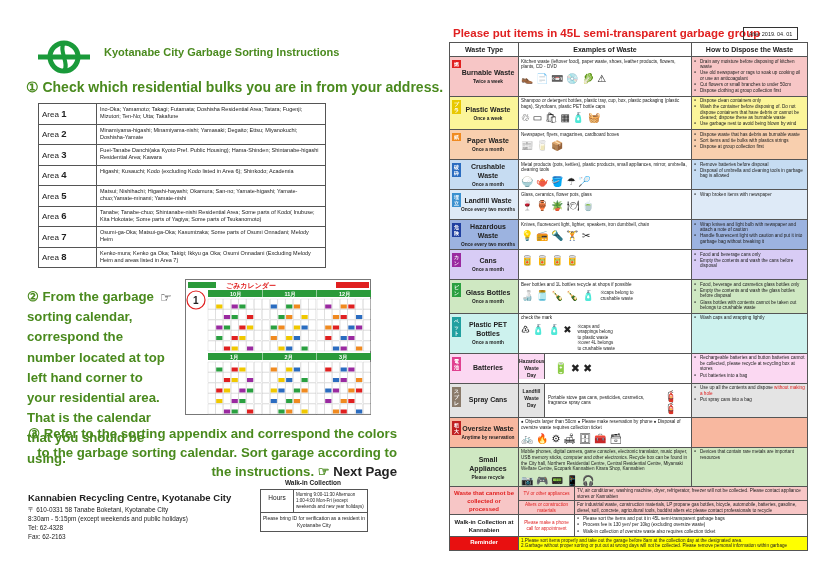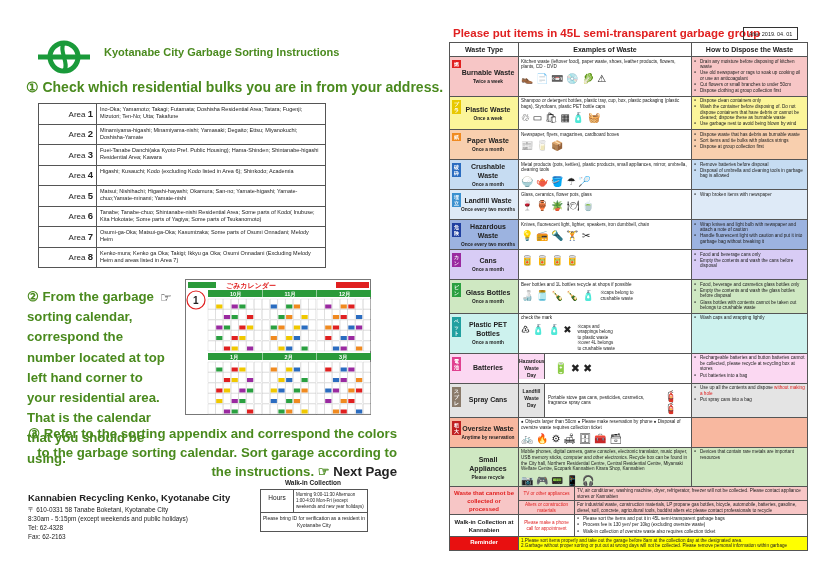--- a/index.html
+++ b/index.html
@@ -4,21 +4,21 @@
 <style>
   * { box-sizing: border-box; margin: 0; padding: 0; }
   body { width: 820px; height: 561px; background: #fff; font-family: "Liberation Sans", sans-serif; position: relative; overflow: hidden; color: #222; }
   .abs { position: absolute; }
   
   #logo { left: 38px; top: 40px; width: 52px; height: 34px; }
   #title { left: 104px; top: 46px; font-size: 11px; font-weight: bold; color: #4a8a1e; }
   #step1 { left: 26px; top: 79px; font-size: 14px; font-weight: bold; color: #4a8a1e; }
   #area-table { left: 38px; top: 103px; width: 288px; border-collapse: collapse; }
   #area-table td { border: 1px solid #555; font-size: 5.5px; line-height: 7px; padding: 2px 3px; height: 20.5px; vertical-align: top; }
-  #area-table td.an { width: 58px; font-size: 8px; text-align: right; vertical-align: middle; margin-top: 17px; }
+  #area-table td.an { width: 58px; font-size: 8px; text-align: left; vertical-align: middle; margin-top: 17px; }
   #area-table td.an b { font-size: 9.5px; }
   #step2 { left: 27px; top: 287px; width: 140px; font-size: 13.2px; font-weight: bold; color: #4a8a1e; line-height: 20.2px; }
   #hand1 { left: 160px; top: 290px; font-size: 13px; }
   #calendar { left: 185px; top: 279px; width: 186px; height: 136px; border: 1px solid #777; background: #fff; }
   #step3 { left: 27px; top: 424px; width: 370px; font-size: 13.2px; font-weight: bold; color: #4a8a1e; line-height: 19px; text-align: right; }
   #nextpage { color: #222; }
   #centre { left: 28px; top: 492px; }
   #centre .nm { font-size: 9.5px; font-weight: bold; margin-bottom: 2px; }
   #centre .ln { font-size: 6.4px; line-height: 9px; }
   #walkin-title { left: 258px; top: 479px; font-size: 6.5px; font-weight: bold; width: 110px; text-align: center; }
@@ -424,21 +424,21 @@
   </svg>
 </div>
 
 <div id="step3" class="abs">
   <span>③ Refer to the sorting appendix and correspond the colors to the garbage sorting calendar. Sort garage according to the instructions.</span>
   <span> ☞ </span>
   <span id="nextpage">Next Page</span>
 </div>
 
 <div id="centre" class="abs">
-  <div class="nm">Kannabien Recycling Kenko, Kyotanabe City</div>
+  <div class="nm">Kannabien Recycling Centre, Kyotanabe City</div>
   <div class="ln">〒 610-0331 58 Tanabe Boketani, Kyotanabe City</div>
   <div class="ln">8:30am - 5:15pm (except weekends and public holidays)</div>
   <div class="ln">Tel: 62-4328</div>
   <div class="ln">Fax: 62-2163</div>
 </div>
 
 <div id="walkin-title" class="abs">Walk-in Collection</div>
 <table id="walkin" class="abs">
   <tbody>
       <tr>

